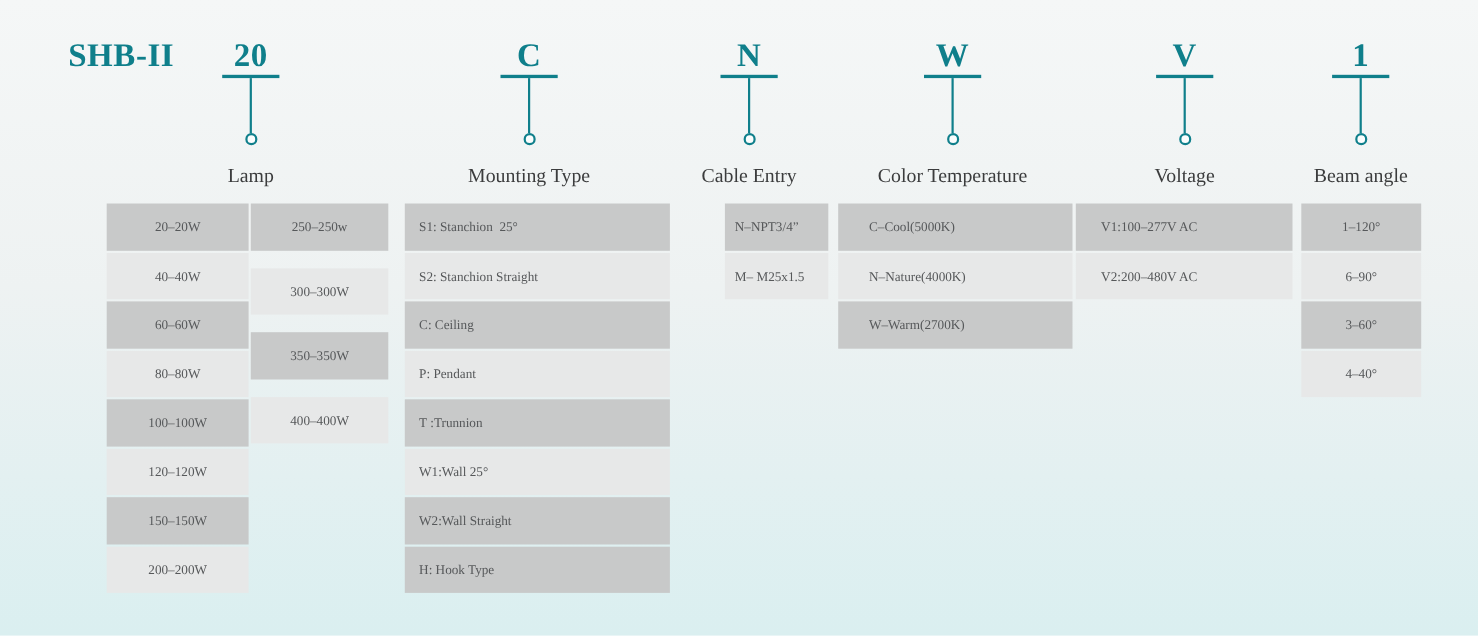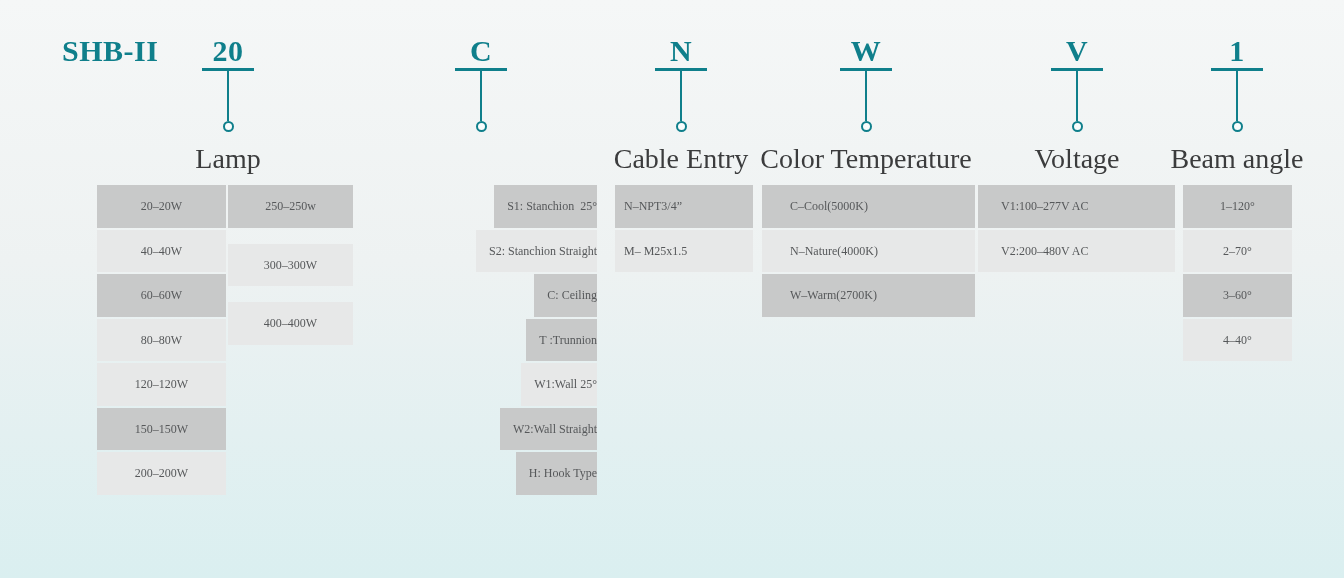--- a/index.html
+++ b/index.html
@@ -26,38 +26,38 @@
   .hdr-lamp{left:78px;}
   .hdr-mounting{left:331px;}
   .hdr-cable{left:531px;}
   .hdr-colortemp{left:716px;}
   .hdr-voltage{left:927px;}
   .hdr-beam{left:1087px;}
   .code{font-size:30px;font-weight:bold;line-height:34px;height:34px;color:var(--teal);letter-spacing:0.5px;}
   .uline{width:52px;height:3px;background:var(--teal);}
   .vline{width:2px;height:50px;background:var(--teal);}
   .dot{width:11px;height:11px;border:2px solid var(--teal);border-radius:50%;background:#fafdfd;}
-  .label{margin-top:15px;font-size:28px;line-height:24px;color:var(--label-text);}
+  .label{margin-top:15px;font-size:18px;line-height:24px;color:var(--label-text);}
   .list{position:absolute;top:185px;display:flex;flex-direction:column;gap:2px;}
   .list-lamp-1{left:97px;width:129px;}
   .list-lamp-2{left:228px;width:125px;gap:16px;}
-  .list-mounting{left:356px;width:241px;align-items:flex-end;}
+  .list-mounting{left:368px;width:241px;}
   .list-cable{left:615px;width:138px;}
   .list-colortemp{left:762px;width:213px;}
   .list-voltage{left:978px;width:197px;}
   .list-beam{left:1183px;width:109px;}
   .cell{
     height:42.5px;line-height:42.5px;font-size:12px;color:var(--cell-text);
     white-space:pre;overflow:hidden;
   }
   .shade-dark{background:var(--row-dark);}
   .shade-light{background:var(--row-light);}
   .align-center .cell{text-align:center;}
   .list-mounting .cell{padding-left:13px;}
-  .list-cable .cell{padding-left:9px;}
+  .list-cable .cell{padding-left:9px;margin-left:44px;}
   .list-colortemp .cell{padding-left:28px;}
   .list-voltage .cell{padding-left:23px;}
 </style>
 </head>
 <body>
 
 <div class="canvas">
 
   <div class="prefix">SHB-II</div>
 
@@ -67,20 +67,21 @@
     <div class="vline"></div>
     <div class="dot"></div>
     <div class="label">Lamp</div>
   </div>
 
   <div class="hdr hdr-mounting">
     <div class="code">C</div>
     <div class="uline"></div>
     <div class="vline"></div>
     <div class="dot"></div>
+    <div class="label">Mounting Type</div>
   </div>
 
   <div class="hdr hdr-cable">
     <div class="code">N</div>
     <div class="uline"></div>
     <div class="vline"></div>
     <div class="dot"></div>
     <div class="label">Cable Entry</div>
   </div>
 
@@ -106,35 +107,38 @@
     <div class="vline"></div>
     <div class="dot"></div>
     <div class="label">Beam angle</div>
   </div>
 
   <div class="list list-lamp-1 align-center">
       <div class="cell shade-dark">20–20W</div>
       <div class="cell shade-light">40–40W</div>
       <div class="cell shade-dark">60–60W</div>
       <div class="cell shade-light">80–80W</div>
+      <div class="cell shade-dark">100–100W</div>
       <div class="cell shade-light">120–120W</div>
       <div class="cell shade-dark">150–150W</div>
       <div class="cell shade-light">200–200W</div>
     </div>
 
   <div class="list list-lamp-2 align-center">
       <div class="cell shade-dark">250–250w</div>
       <div class="cell shade-light">300–300W</div>
+      <div class="cell shade-dark">350–350W</div>
       <div class="cell shade-light">400–400W</div>
     </div>
 
   <div class="list list-mounting">
       <div class="cell shade-dark">S1: Stanchion  25°</div>
       <div class="cell shade-light">S2: Stanchion Straight</div>
       <div class="cell shade-dark">C: Ceiling</div>
+      <div class="cell shade-light">P: Pendant</div>
       <div class="cell shade-dark">T :Trunnion</div>
       <div class="cell shade-light">W1:Wall 25°</div>
       <div class="cell shade-dark">W2:Wall Straight</div>
       <div class="cell shade-dark">H: Hook Type</div>
     </div>
 
   <div class="list list-cable">
       <div class="cell shade-dark">N–NPT3/4”</div>
       <div class="cell shade-light">M– M25x1.5</div>
     </div>
@@ -145,18 +149,18 @@
       <div class="cell shade-dark">W–Warm(2700K)</div>
     </div>
 
   <div class="list list-voltage">
       <div class="cell shade-dark">V1:100–277V AC</div>
       <div class="cell shade-light">V2:200–480V AC</div>
     </div>
 
   <div class="list list-beam align-center">
       <div class="cell shade-dark">1–120°</div>
-      <div class="cell shade-light">2–70°</div>
+      <div class="cell shade-light">6–90°</div>
       <div class="cell shade-dark">3–60°</div>
       <div class="cell shade-light">4–40°</div>
     </div>
 
 </div>
 
 </body></html>

